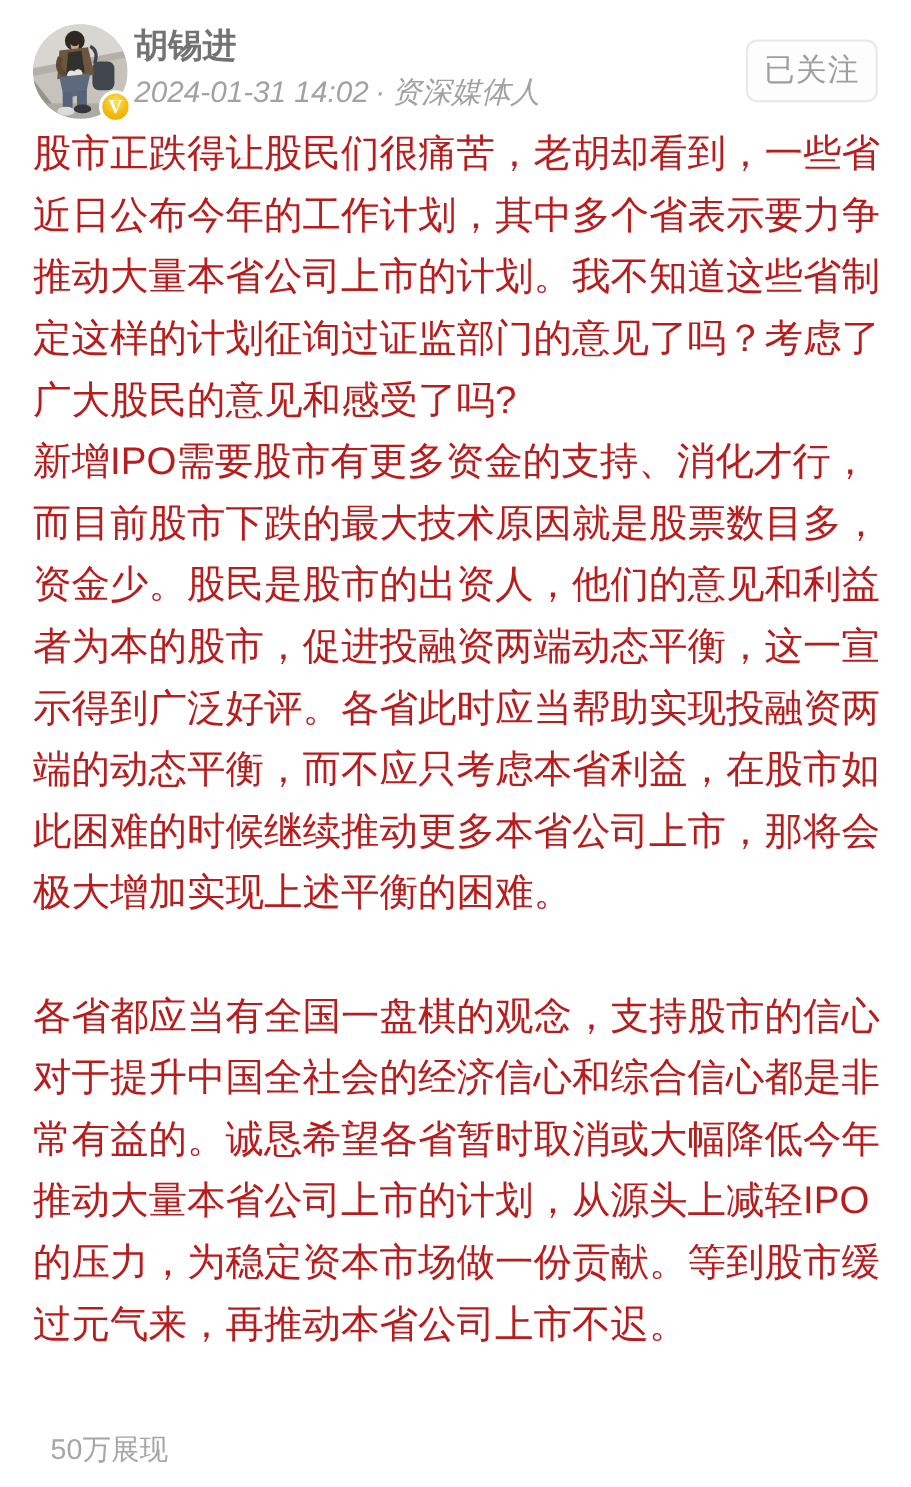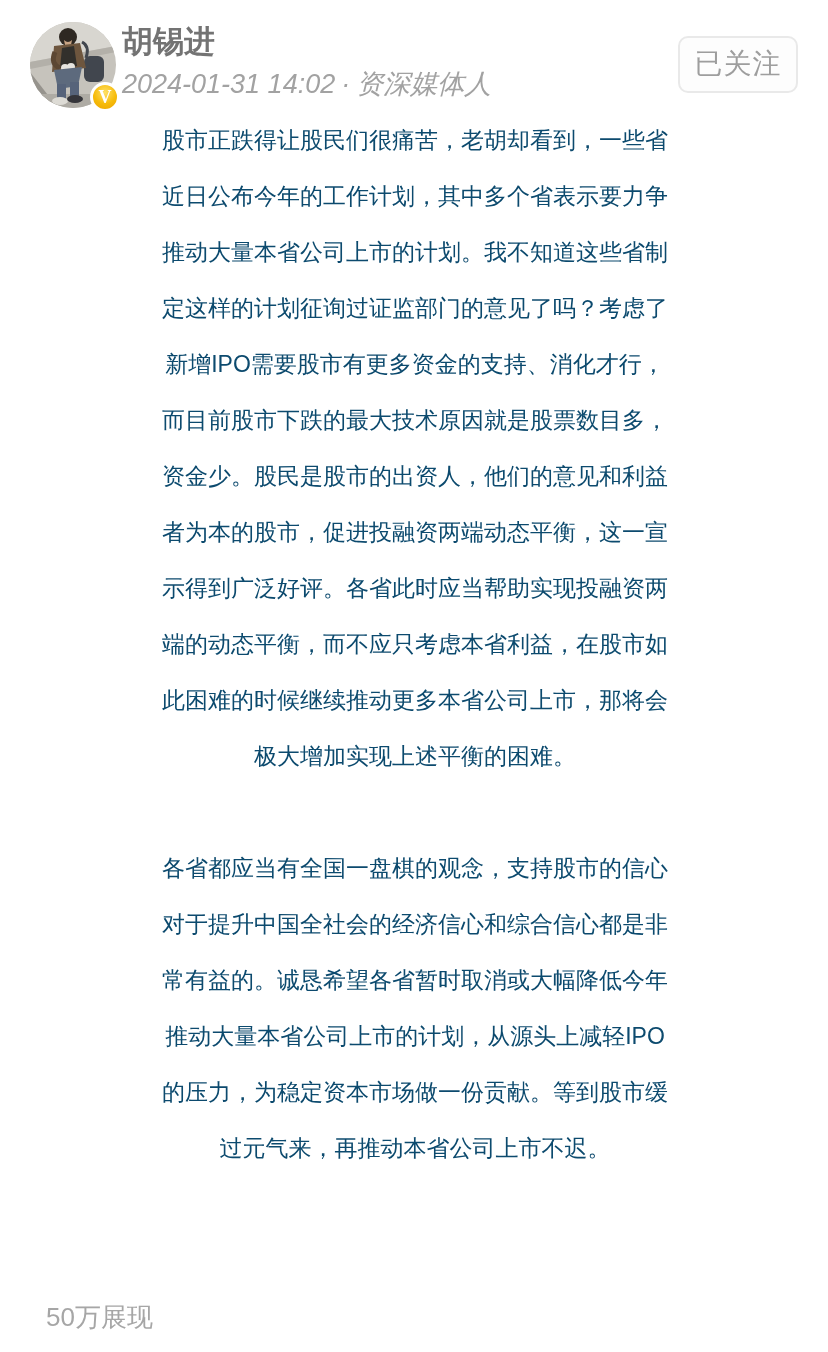--- a/index.html
+++ b/index.html
@@ -22,21 +22,21 @@
   .username{font-size:31px;line-height:36px;font-weight:bold;color:#737373;cursor:pointer;}
   .meta{margin-top:9px;font-size:27px;line-height:30px;color:#a2a2a2;font-style:italic;}
   .meta span{margin-right:6px;}
   .follow-btn{
     position:absolute;right:0;top:14px;width:120px;height:57px;box-sizing:border-box;
     background:#fdfdfd;border:2px solid #e9e9e9;border-radius:10px;
     color:#9e9e9e;font-size:28px;letter-spacing:1px;cursor:pointer;
     font-family:Liberation Sans, sans-serif;
     display:flex;align-items:center;justify-content:center;padding:0 0 2px 0;
   }
-  .post-body{position:absolute;top:112px;left:30px;width:770px;color:#0c4a6e;font-size:23px;text-align:center;}
+  .post-body{position:absolute;top:112px;left:30px;width:770px;color:#b91c1c;font-size:35px;}
   .para{margin:0;}
   .para.spaced{margin-top:56px;}
   .line{line-height:56px;white-space:nowrap;}
   .impressions{
     position:absolute;left:46px;top:1300px;font-size:26px;line-height:34px;color:#a6a6a6;
   }
 </style>
 </head>
 <body>
 
@@ -73,20 +73,21 @@
   </div>
   <button class="follow-btn">已关注</button>
 </header>
 
 <main class="post-body" id="post-body">
     <div class="para">
       <div class="line">股市正跌得让股民们很痛苦，老胡却看到，一些省</div>
       <div class="line">近日公布今年的工作计划，其中多个省表示要力争</div>
       <div class="line">推动大量本省公司上市的计划。我不知道这些省制</div>
       <div class="line">定这样的计划征询过证监部门的意见了吗？考虑了</div>
+      <div class="line">广大股民的意见和感受了吗?</div>
     </div>
     <div class="para">
       <div class="line">新增IPO需要股市有更多资金的支持、消化才行，</div>
       <div class="line">而目前股市下跌的最大技术原因就是股票数目多，</div>
       <div class="line">资金少。股民是股市的出资人，他们的意见和利益</div>
       <div class="line">者为本的股市，促进投融资两端动态平衡，这一宣</div>
       <div class="line">示得到广泛好评。各省此时应当帮助实现投融资两</div>
       <div class="line">端的动态平衡，而不应只考虑本省利益，在股市如</div>
       <div class="line">此困难的时候继续推动更多本省公司上市，那将会</div>
       <div class="line">极大增加实现上述平衡的困难。</div>

